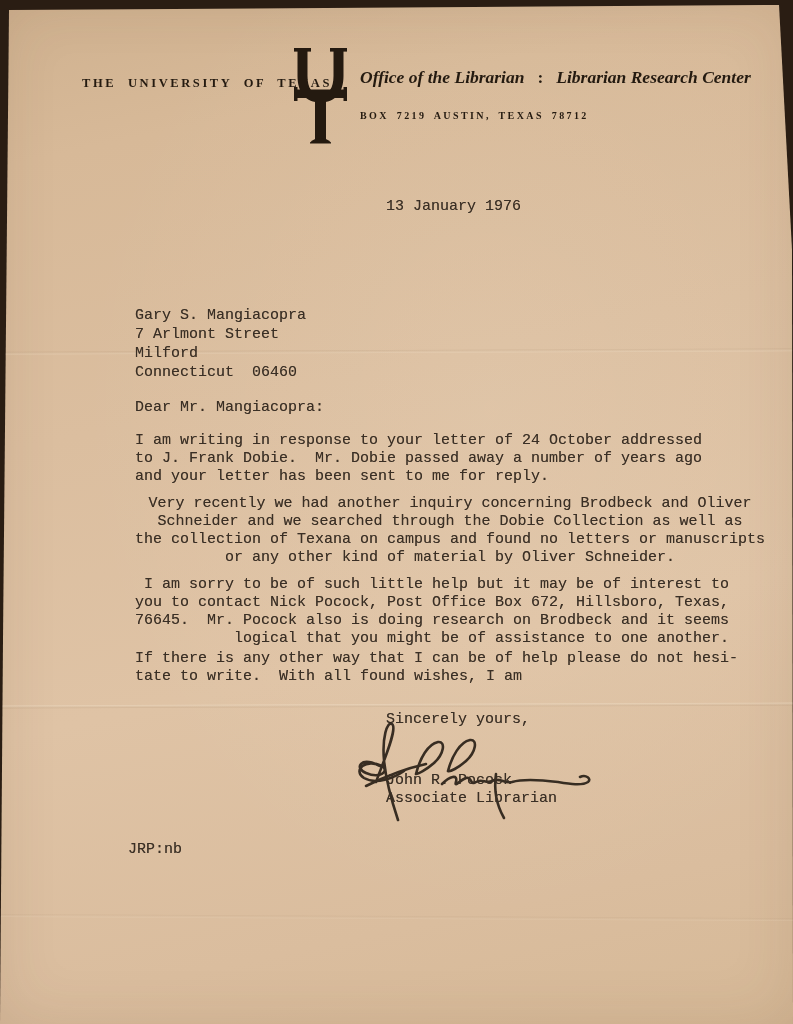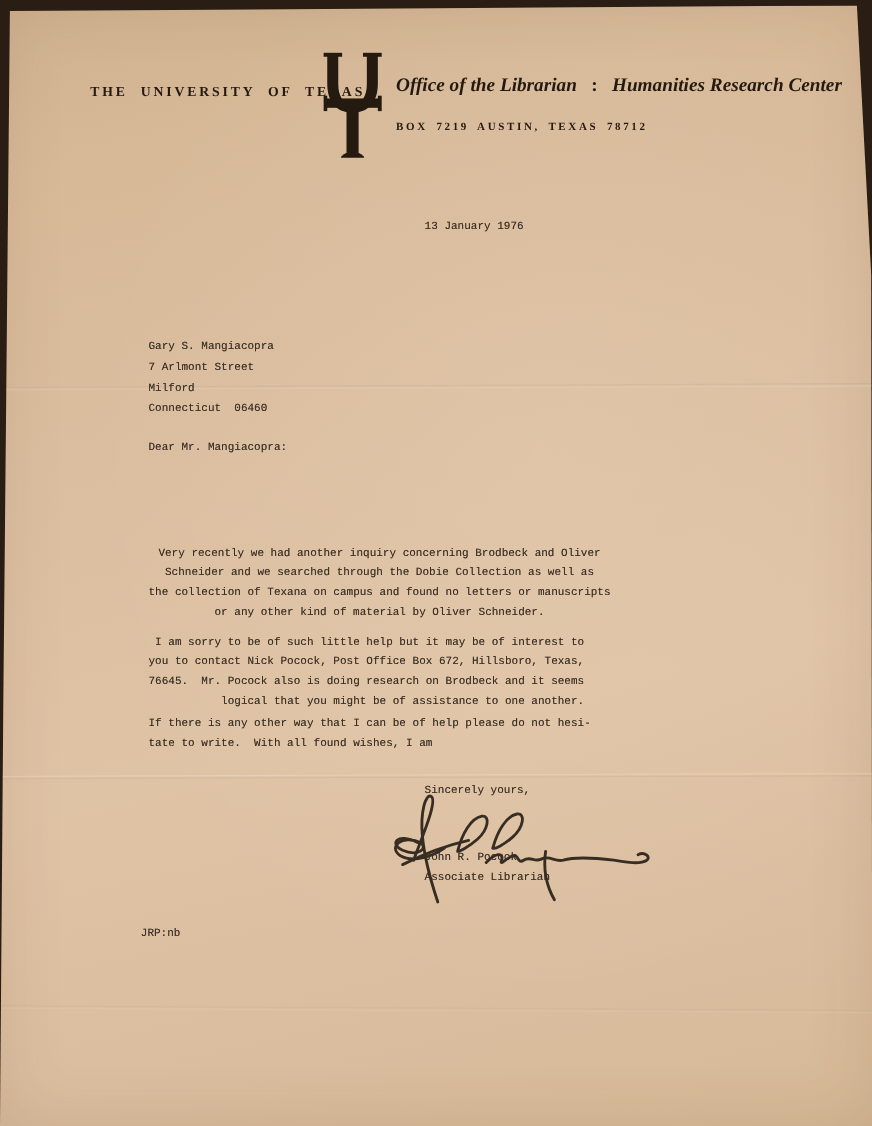--- a/index.html
+++ b/index.html
@@ -38,21 +38,21 @@
   .lh-address{
     position:absolute;left:360px;top:110px;
     font-weight:600;font-size:10px;color:#241a10;
     letter-spacing:2.4px;word-spacing:3px;white-space:nowrap;
     font-variant-numeric:oldstyle-nums;
   }
 
   .typed{
     position:absolute;
     font-family:"Liberation Mono","DejaVu Sans Mono",monospace;
-    font-size:10px;line-height:18px;
+    font-size:15px;line-height:18px;
     color:#3a2f25;white-space:pre;
     text-shadow:0 0 0.6px rgba(58,47,37,0.55);
     letter-spacing:0px;
   }
   .date{left:386px;top:198px;}
   .recipient{left:135px;top:306px;line-height:19px;font-family:Liberation Mono, monospace;}
   .salutation{left:135px;top:399px;}
   .para-1{left:135px;top:432px;}
   .para-2{left:135px;top:495px;text-align:center;}
   .para-3{left:135px;top:576px;text-align:right;}
@@ -86,34 +86,37 @@
       <rect x="0" y="41" width="3.5" height="14"></rect>
       <rect x="49.5" y="41" width="3.5" height="14"></rect>
 
       <rect x="21" y="44" width="11" height="49"></rect>
 
       <path d="M16 96.5 C19 93.5 22 92 26.5 92 C31 92 34 93.5 37 96.5 L37 97.5 L16 97.5 Z"></path>
     </g>
   </svg>
 
   <div class="lh-office">
-    <span>Office of the Librarian</span><span class="sep">:</span><span>Humanities Research Center</span>
+    <span>Office of the Librarian</span><span class="sep">:</span><span>Librarian Research Center</span>
   </div>
 
   <div class="lh-address">BOX 7219 AUSTIN, TEXAS 78712</div>
 
   <div class="typed date">13 January 1976</div>
 
   <div class="typed recipient">Gary S. Mangiacopra
 7 Arlmont Street
 Milford
 Connecticut  06460</div>
 
   <div class="typed salutation">Dear Mr. Mangiacopra:</div>
 
+  <div class="typed para-1">I am writing in response to your letter of 24 October addressed
+to J. Frank Dobie.  Mr. Dobie passed away a number of years ago
+and your letter has been sent to me for reply.</div>
   <div class="typed para-2">Very recently we had another inquiry concerning Brodbeck and Oliver
 Schneider and we searched through the Dobie Collection as well as
 the collection of Texana on campus and found no letters or manuscripts
 or any other kind of material by Oliver Schneider.</div>
   <div class="typed para-3">I am sorry to be of such little help but it may be of interest to
 you to contact Nick Pocock, Post Office Box 672, Hillsboro, Texas,
 76645.  Mr. Pocock also is doing research on Brodbeck and it seems
 logical that you might be of assistance to one another.</div>
   <div class="typed para-4">If there is any other way that I can be of help please do not hesi-
 tate to write.  With all found wishes, I am</div>

